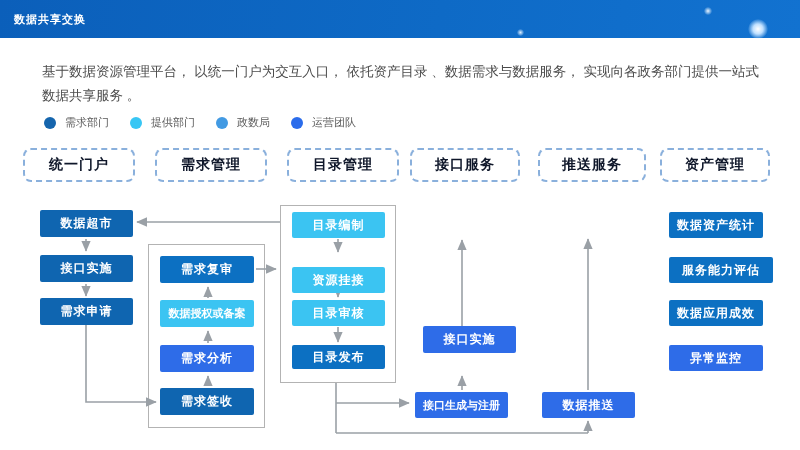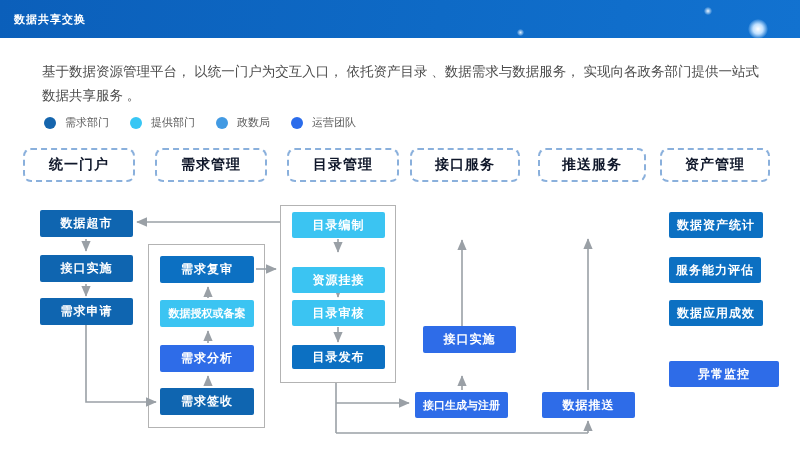--- a/index.html
+++ b/index.html
@@ -159,17 +159,17 @@
   <div class="fbox c-provider" style="left:292px;top:255px;width:93px;height:26px;margin-top:12px;">资源挂接</div>
   <div class="fbox c-provider" style="left:292px;top:300px;width:93px;height:26px;">目录审核</div>
   <div class="fbox c-bureau" style="left:292px;top:345px;width:93px;height:24px;">目录发布</div>
 
   <div class="fbox c-ops" style="left:415px;top:326px;width:93px;height:27px;margin-left:8px;">接口实施</div>
   <div class="fbox c-ops small" style="left:415px;top:392px;width:93px;height:26px;">接口生成与注册</div>
 
   <div class="fbox c-ops" style="left:542px;top:392px;width:93px;height:26px;">数据推送</div>
 
   <div class="fbox c-bureau" style="left:669px;top:212px;width:94px;height:26px;">数据资产统计</div>
-  <div class="fbox c-bureau" style="left:669px;top:257px;width:92px;height:26px;">服务能力评估</div>
+  <div class="fbox c-bureau" style="left:669px;top:257px;width:104px;height:26px;">服务能力评估</div>
   <div class="fbox c-bureau" style="left:669px;top:300px;width:94px;height:26px;">数据应用成效</div>
-  <div class="fbox c-ops" style="left:669px;top:361px;width:110px;height:26px;">异常监控</div>
+  <div class="fbox c-ops" style="left:669px;top:345px;width:94px;height:26px;">异常监控</div>
 
 </div>
 
 </body></html>

